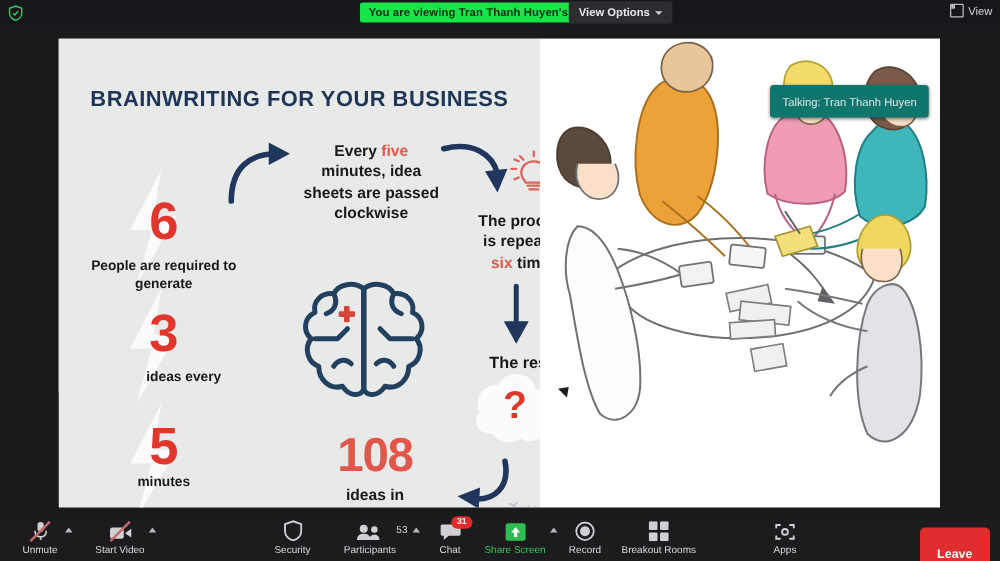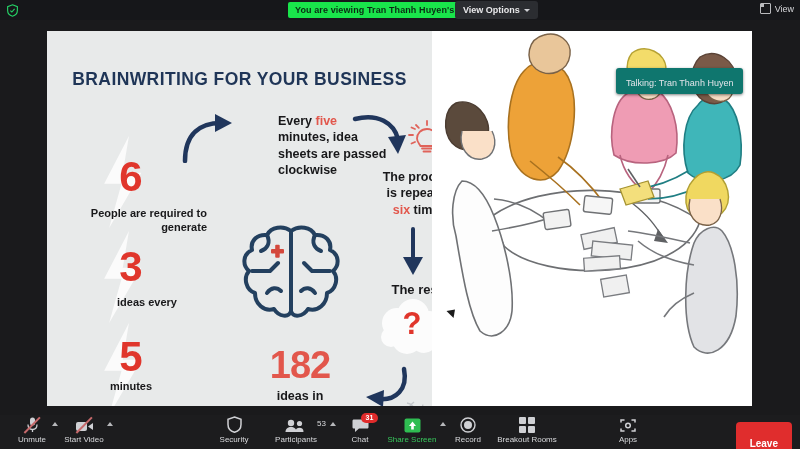--- a/index.html
+++ b/index.html
@@ -43,26 +43,26 @@
   .bolt.b2{left:46px;top:200px;}
   .bolt.b3{left:46px;top:292px;}
 
   .num{position:absolute;width:120px;text-align:center;color:#e0362c;font-weight:bold;line-height:1;}
   .n6{left:24px;top:125px;font-size:42px;}
   .n3{left:24px;top:215px;font-size:42px;}
   .n5{left:24px;top:305px;font-size:42px;}
 
   .ltxt{position:absolute;width:128px;text-align:center;color:#18181a;font-weight:bold;
        font-size:11px;line-height:1.28;}
-  .t1{left:32px;top:175px;text-align:right;}
+  .t1{left:20px;top:175px;}
   .t2{left:36px;top:264px;}
   .t3{left:20px;top:348px;}
 
-  .ctr-txt{position:absolute;width:120px;font-weight:bold;font-size:12.5px;
-       line-height:1.3;color:#18181a;margin-left:41px;}
+  .ctr-txt{position:absolute;width:120px;text-align:center;font-weight:bold;font-size:12.5px;
+       line-height:1.3;color:#18181a;}
   .c1{left:190px;top:82px;}
   .red{color:#e2574c;}
 
   .r-txt{position:absolute;width:115px;text-align:center;font-weight:bold;font-size:12.5px;
        line-height:1.3;color:#18181a;}
   .rr1{left:315px;top:138px;}
   .rr2{left:318px;top:251px;font-size:13px;}
 
   .big108{position:absolute;left:188px;top:315px;width:130px;text-align:center;
        font-size:38px;font-weight:bold;color:#e2574c;line-height:1;letter-spacing:-1px;}
@@ -214,21 +214,21 @@
             <circle cx="20" cy="24" r="15"></circle>
               <circle cx="36" cy="16" r="16"></circle>
             <circle cx="52" cy="26" r="14"></circle>
               <circle cx="30" cy="40" r="15"></circle>
             <circle cx="47" cy="41" r="13"></circle>
               <circle cx="14" cy="38" r="10"></circle>
           </g>
         </svg>
         <div class="qmark">?</div>
 
-        <div class="big108">182</div>
+        <div class="big108">108</div>
         <div class="sub108">
           <span>ideas in</span><br>
           <span class="red">thirty</span><span> minutes</span>
         </div>
 
         <svg style="position:absolute;left:305px;top:332px;" width="58" height="48" viewBox="0 0 58 48">
           <path d="M52 6 C56 26 44 38 26 36" fill="none" stroke="#20365c" stroke-width="4.5" stroke-linecap="round"></path>
           <path d="M32 27 L14 34 L31 44 Z" fill="#20365c"></path>
         </svg>
 
@@ -324,21 +324,21 @@
           <rect x="5" y="1.5" width="5" height="8" rx="2.5" fill="#cfd0d4"></rect>
           <path d="M3 8.5 C3 12 5 13.5 7.5 13.5 C10 13.5 12 12 12 8.5" stroke="#cfd0d4" stroke-width="1.3" fill="none"></path>
           <path d="M7.5 13.5 V16" stroke="#cfd0d4" stroke-width="1.3"></path>
         </svg>
         <i class="slash"></i>
       </div>
       <div class="tb-lbl">Unmute</div>
       <i class="up-caret" style="left:48px;"></i>
     </div>
 
-    <div class="tb-item" style="left:56px">
+    <div class="tb-item" style="left:68px">
       <div class="tb-ico">
         <svg width="19" height="14" viewBox="0 0 19 14">
           <rect x="1" y="3" width="11" height="9" rx="2" fill="#cfd0d4"></rect>
           <path d="M13 7.5 L18 4 V11 Z" fill="#cfd0d4"></path>
         </svg>
         <i class="slash"></i>
       </div>
       <div class="tb-lbl">Start Video</div>
       <i class="up-caret" style="left:51px;"></i>
     </div>

